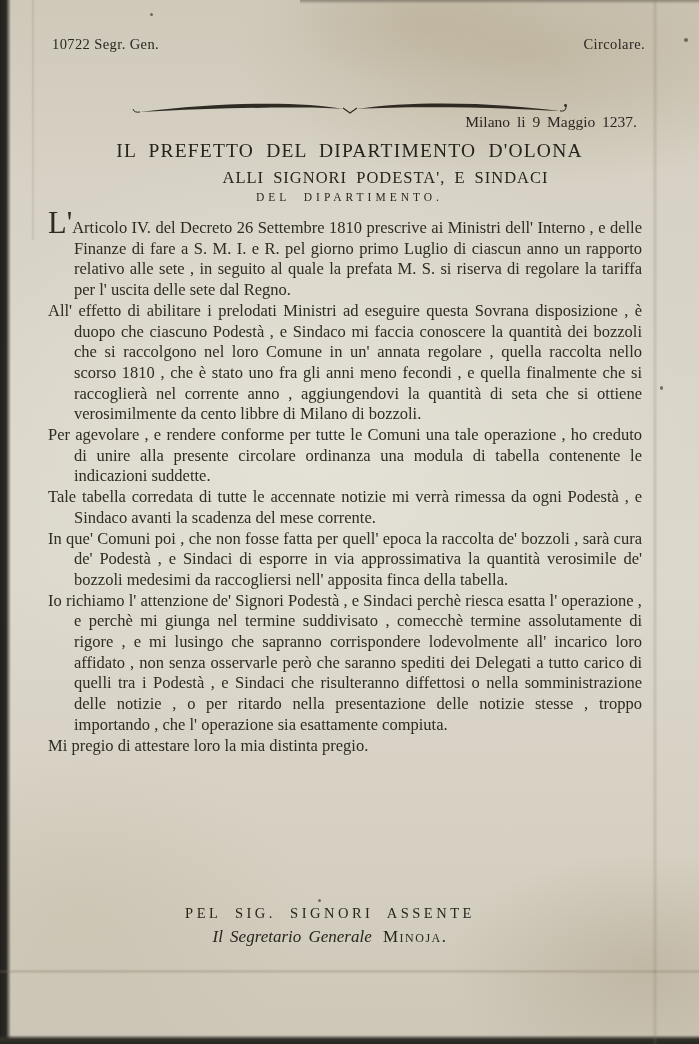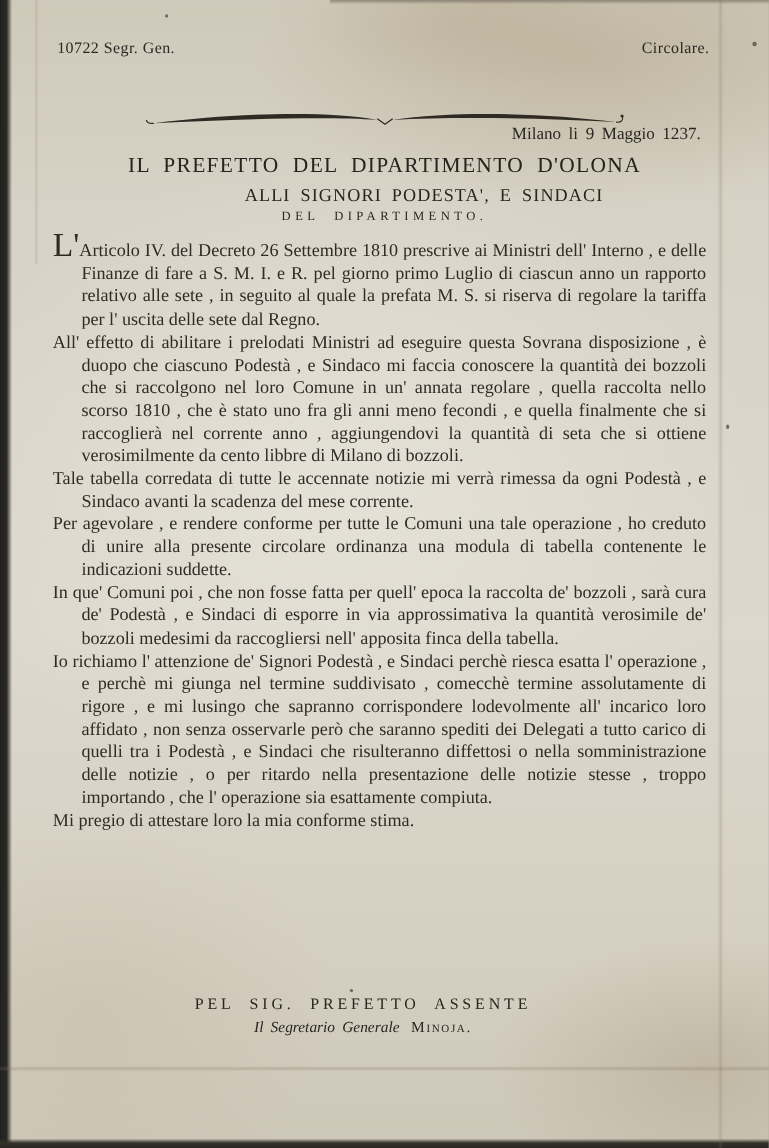--- a/index.html
+++ b/index.html
@@ -53,21 +53,21 @@
   .addr2 { position:absolute; top:168px; left:0; width:100%; text-align:center;
            font-size:16.5px; letter-spacing:1px; word-spacing:4px; color:#28241e;margin-left:36px; }
   .addr3 { position:absolute; top:191px; left:0; width:100%; text-align:center;
            font-size:11.5px; letter-spacing:4px; word-spacing:7px; color:#2b2722; }
   .body { position:absolute; top:212px; left:48px; width:594px; }
   .body p { margin:0; text-align:justify; font-size:16.5px; line-height:20.7px;
             padding-left:26px; text-indent:-26px; color:#2f2b25; }
   .body p.first::first-letter { font-size:1.85em; line-height:0.75; }
   .sig-block { position:absolute; left:20px; width:620px; text-align:center; }
   .sig1 { top:905px; font-size:14.5px; letter-spacing:3.5px; word-spacing:7px; color:#29251f; }
-  .sig2 { top:927px; font-size:14px; font-style:italic; word-spacing:3px; color:#29251f; }
+  .sig2 { top:927px; font-size:17px; font-style:italic; word-spacing:3px; color:#29251f; }
   .sig-name { font-style:normal; font-variant:small-caps; letter-spacing:1.5px; margin-left:4px; }
 </style>
 </head>
 <body>
 
 <div class="page">
 
   <div class="edge-left"></div>
   <div class="edge-bottom"></div>
   <div class="edge-top"></div>
@@ -100,27 +100,27 @@
 
     <div class="dateline">Milano li 9 Maggio 1237.</div>
 
     <div class="addr1">IL PREFETTO DEL DIPARTIMENTO D'OLONA</div>
     <div class="addr2">ALLI SIGNORI PODESTA', E SINDACI</div>
     <div class="addr3">DEL DIPARTIMENTO.</div>
 
     <div class="body">
       <p class="first">L'Articolo IV. del Decreto 26 Settembre 1810 prescrive ai Ministri dell' Interno , e delle Finanze di fare a S. M. I. e R. pel giorno primo Luglio di ciascun anno un rapporto relativo alle sete , in seguito al quale la prefata M. S. si riserva di regolare la tariffa per l' uscita delle sete dal Regno.</p>
       <p>All' effetto di abilitare i prelodati Ministri ad eseguire questa Sovrana disposizione , è duopo che ciascuno Podestà , e Sindaco mi faccia conoscere la quantità dei bozzoli che si raccolgono nel loro Comune in un' annata regolare , quella raccolta nello scorso 1810 , che è stato uno fra gli anni meno fecondi , e quella finalmente che si raccoglierà nel corrente anno , aggiungendovi la quantità di seta che si ottiene verosimilmente da cento libbre di Milano di bozzoli.</p>
+      <p>Per agevolare , e rendere conforme per tutte le Comuni una tale operazione , ho creduto di unire alla presente circolare ordinanza una modula di tabella contenente le indicazioni suddette.</p>
       <p>Tale tabella corredata di tutte le accennate notizie mi verrà rimessa da ogni Podestà , e Sindaco avanti la scadenza del mese corrente.</p>
-      <p>Per agevolare , e rendere conforme per tutte le Comuni una tale operazione , ho creduto di unire alla presente circolare ordinanza una modula di tabella contenente le indicazioni suddette.</p>
       <p>In que' Comuni poi , che non fosse fatta per quell' epoca la raccolta de' bozzoli , sarà cura de' Podestà , e Sindaci di esporre in via approssimativa la quantità verosimile de' bozzoli medesimi da raccogliersi nell' apposita finca della tabella.</p>
       <p>Io richiamo l' attenzione de' Signori Podestà , e Sindaci perchè riesca esatta l' operazione , e perchè mi giunga nel termine suddivisato , comecchè termine assolutamente di rigore , e mi lusingo che sapranno corrispondere lodevolmente all' incarico loro affidato , non senza osservarle però che saranno spediti dei Delegati a tutto carico di quelli tra i Podestà , e Sindaci che risulteranno diffettosi o nella somministrazione delle notizie , o per ritardo nella presentazione delle notizie stesse , troppo importando , che l' operazione sia esattamente compiuta.</p>
-      <p>Mi pregio di attestare loro la mia conforme stima.</p>
+      <p>Mi pregio di attestare loro la mia distinta pregio.</p>
     </div>
 
-    <div class="sig-block sig1">PEL SIG. PREFETTO ASSENTE</div>
+    <div class="sig-block sig1">PEL SIG. SIGNORI ASSENTE</div>
     <div class="sig-block sig2">
       <span>Il Segretario Generale</span>
       <span class="sig-name">Minoja.</span>
     </div>
 
   </div>
 </div>
 
 </body></html>

